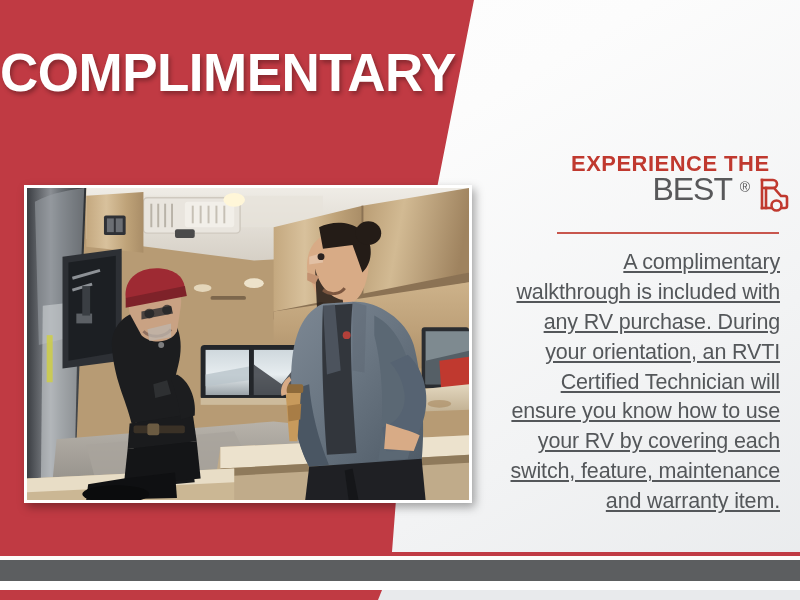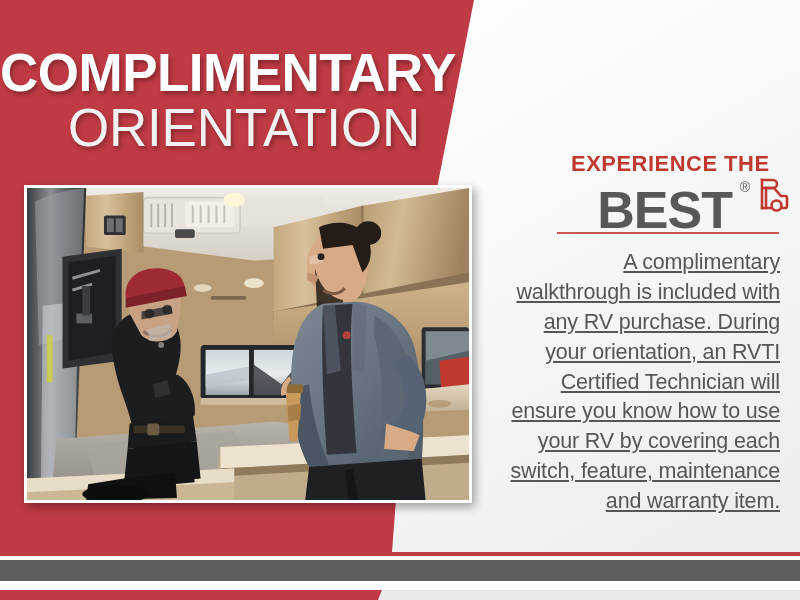--- a/index.html
+++ b/index.html
@@ -61,22 +61,22 @@
     text-align:right;
   }
   .logo{position:relative;height:78px;margin-top:40px;}
   .logo-exp{
     position:absolute;right:22px;top:6px;
     color:#c0392f;font-weight:700;font-size:21.5px;letter-spacing:.5px;
     line-height:1;white-space:nowrap;
     transform:scaleX(1.02);
   }
   .logo-best{
-    position:absolute;right:58px;top:36px;
-    color:#58585a;font-weight:700;font-size:52px;letter-spacing:-1px;
+    position:absolute;right:58px;top:25px;
+    color:#58585a;font-weight:400;font-size:32px;letter-spacing:-1px;
     line-height:1;white-space:nowrap;
   }
   .logo-reg{
     position:absolute;right:40px;top:32px;
     color:#58585a;font-size:14px;line-height:1;
   }
   .logo-rv{
     position:absolute;right:-2px;top:27px;width:40px;height:40px;
   }
   .logo-rule{
@@ -125,21 +125,20 @@
 </style>
 </head>
 <body>
 
 <div id="poster">
 
   <div class="red-shape"></div>
 
   <div class="headline">
     <span class="l1">COMPLIMENTARY</span>
-    <span class="l2">ORIENTATION</span>
   </div>
 
   <div class="photo-wrap">
     <div class="photo">
       <svg class="ph-svg" viewBox="0 0 448 318" preserveAspectRatio="none">
         <defs>
           <linearGradient id="wood1" x1="0" y1="0" x2="0" y2="1">
             <stop offset="0" stop-color="#cdb28a"></stop>
             <stop offset="0.5" stop-color="#bda078"></stop>
             <stop offset="1" stop-color="#a78a64"></stop>

